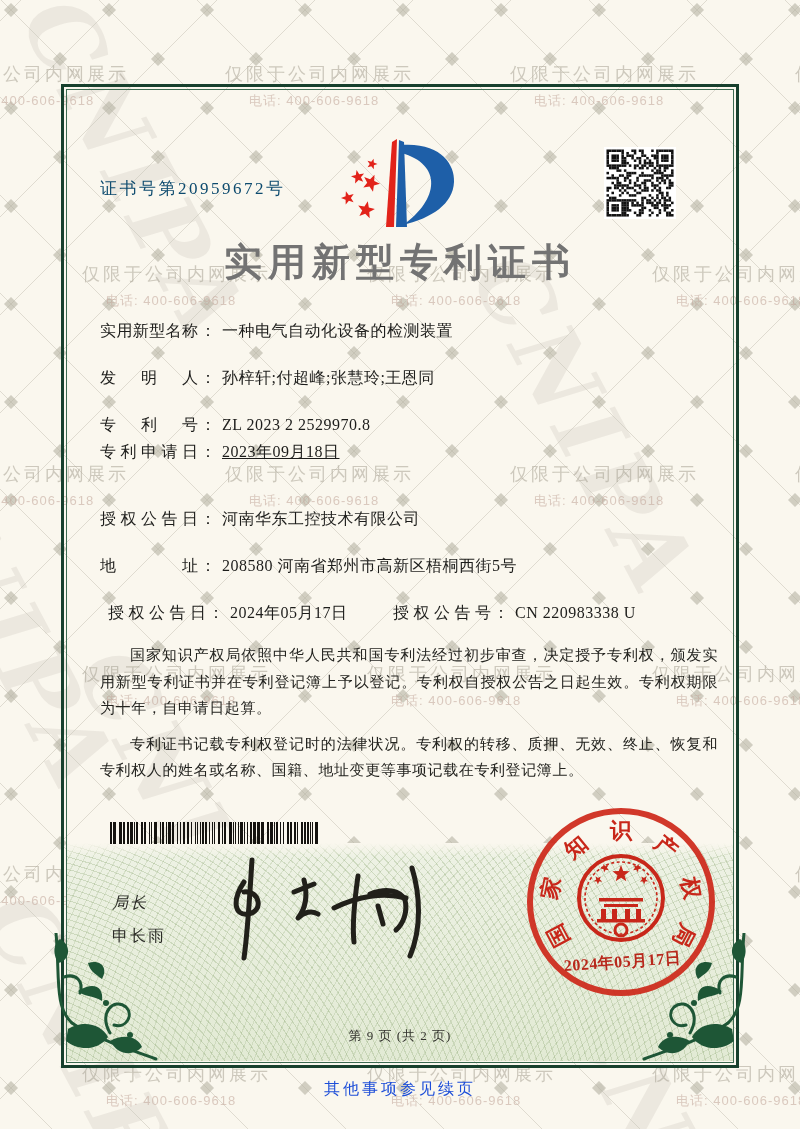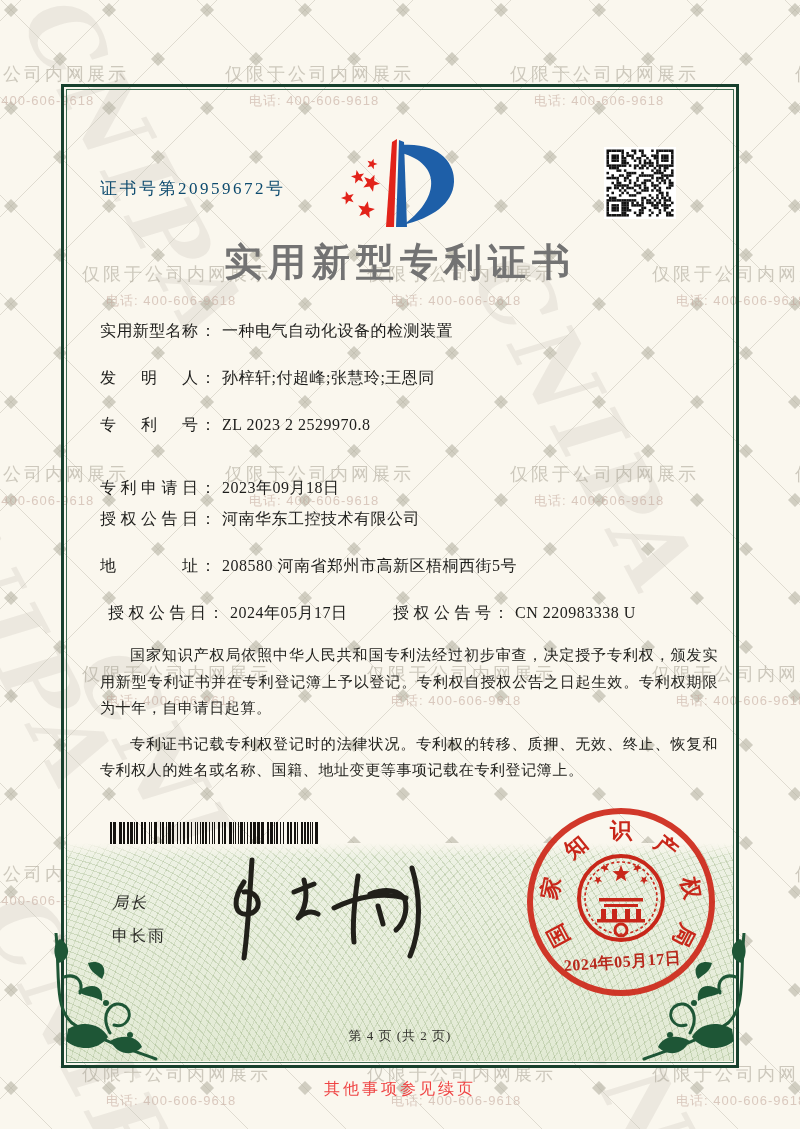--- a/index.html
+++ b/index.html
@@ -54,21 +54,21 @@
   
   .seal{left:527px;top:808px;width:188px;height:188px;}
   .seal .ring{position:absolute;inset:0;border:6px solid rgba(205,39,25,.92);border-radius:50%;}
   .seal .chars span{position:absolute;left:50%;top:50%;font-size:22px;font-weight:bold;
       color:#c8271a;width:22px;height:22px;margin:-11px;text-align:center;line-height:22px;}
   .seal-date{left:540px;top:952px;width:165px;text-align:center;font-size:16px;font-weight:bold;
       color:#b8281c;transform:rotate(-4deg);letter-spacing:.5px;}
 
   
   .page-num{left:0;top:1027px;width:800px;text-align:center;font-size:13px;color:#33332e;letter-spacing:1px;}
-  .cont-note{left:0;top:1079px;width:800px;text-align:center;font-size:16px;color:#ef4444;letter-spacing:3px;}
+  .cont-note{left:0;top:1079px;width:800px;text-align:center;font-size:16px;color:#1d4ed8;letter-spacing:3px;}
 </style>
 </head>
 <body>
 
 <div class="page">
 
   <div id="cnipa-layer" class="abs" style="inset:0;">
       <div class="cn" style="left: 95px; top: -20px; transform: rotate(62deg);">CNIPA</div>
       <div class="cn" style="left: 545px; top: 235px; transform: rotate(62deg);">CNIPA</div>
       <div class="cn" style="left: -35px; top: 430px; transform: rotate(62deg);">CNIPA</div>
@@ -845,21 +845,21 @@
 
   <div class="frow" style="top:321px;">
     <span class="flabel">实用新型名称</span><span class="fcolon">：</span><span class="fvalue">一种电气自动化设备的检测装置</span>
   </div>
   <div class="frow" style="top:368px;">
     <span class="flabel">发明人</span><span class="fcolon">：</span><span class="fvalue">孙梓轩;付超峰;张慧玲;王恩同</span>
   </div>
   <div class="frow" style="top:415px;">
     <span class="flabel">专利号</span><span class="fcolon">：</span><span class="fvalue">ZL 2023 2 2529970.8</span>
   </div>
-  <div class="frow" style="top:478px;">
+  <div class="frow" style="top:442px;text-decoration:underline;">
     <span class="flabel">专利申请日</span><span class="fcolon">：</span><span class="fvalue">2023年09月18日</span>
   </div>
   <div class="frow" style="top:509px;">
     <span class="flabel">授权公告日</span><span class="fcolon">：</span><span class="fvalue">河南华东工控技术有限公司</span>
   </div>
   <div class="frow" style="top:556px;">
     <span class="flabel">地址</span><span class="fcolon">：</span><span class="fvalue">208580 河南省郑州市高新区梧桐西街5号</span>
   </div>
   <div class="frow" style="top:603px;height:22px;margin-left:8px;">
     <span class="flabel">授权公告日</span><span class="fcolon">：</span><span class="fvalue">2024年05月17日</span>
@@ -982,16 +982,16 @@
         <span style="transform: rotate(-78.6667deg) translateY(-71px);">家</span>
         <span style="transform: rotate(-39.3333deg) translateY(-71px);">知</span>
         <span style="transform: rotate(0deg) translateY(-71px);">识</span>
         <span style="transform: rotate(39.3333deg) translateY(-71px);">产</span>
         <span style="transform: rotate(78.6667deg) translateY(-71px);">权</span>
         <span style="transform: rotate(118deg) translateY(-71px);">局</span>
       </div>
   </div>
   <div class="abs seal-date">2024年05月17日</div>
 
-  <div class="abs page-num">第 4 页 (共 2 页)</div>
+  <div class="abs page-num">第 9 页 (共 2 页)</div>
   <div class="abs cont-note">其他事项参见续页</div>
 
 </div>
 
 </body></html>

